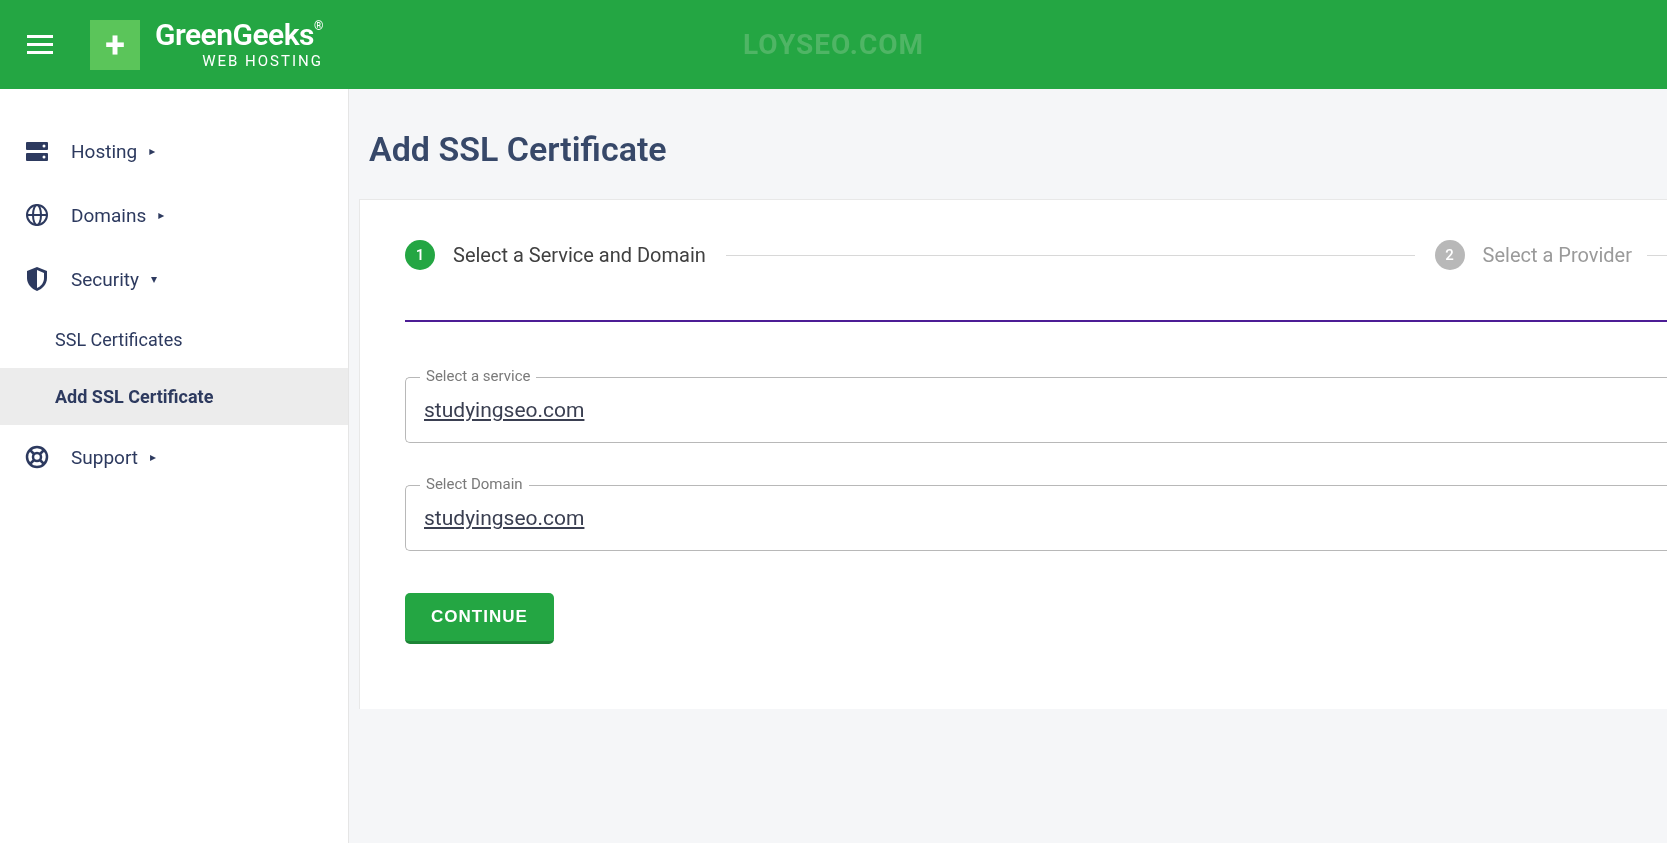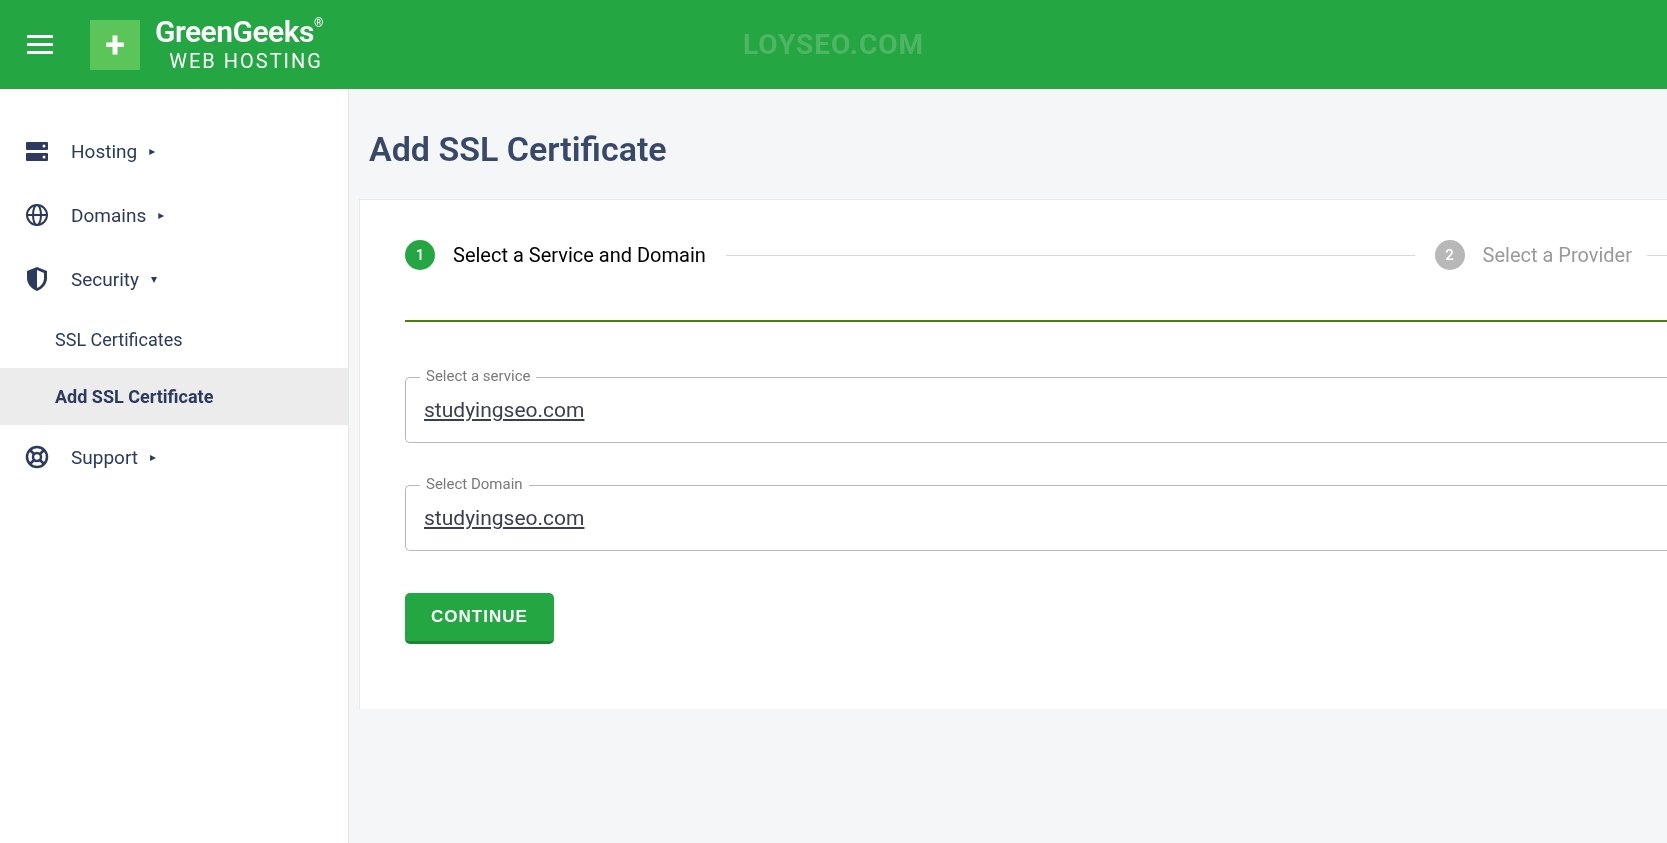--- a/index.html
+++ b/index.html
@@ -58,21 +58,21 @@
       font-size: 30px;
       font-weight: 600;
       line-height: 1;
       letter-spacing: -0.5px;
     }
     .logo-reg {
       font-size: 12px;
       vertical-align: top;
     }
     .logo-sub {
-      font-size: 20px;
+      font-size: 15px;
       letter-spacing: 2px;
       text-align: right;
       margin-top: 2px;
     }
     
     .watermark {
       position: absolute;
       left: 50%;
       transform: translateX(-50%);
       color: #4fb565;
@@ -167,38 +167,38 @@
       justify-content: center;
       color: white;
       font-size: 15px;
       font-weight: 500;
       margin-right: 18px;
     }
     .step-circle.active { background: #24a643; }
     .step-circle.inactive { background: #b8b8b8; }
     .step-label {
       font-size: 20px;
-      color: #000000;
+      color: #404040;
     }
     .step-label.inactive { color: #9a9a9a; }
     .step-line {
       flex: 1;
       height: 1px;
       background: #d8d8d8;
       margin: 0 20px;
     }
     .step-line-short {
       width: 20px;
       height: 1px;
       background: #d8d8d8;
       margin-left: 15px;
     }
     
     .form-area {
-      border-top: 2px solid #4d7c0f;
+      border-top: 2px solid #4c1d95;
       padding-top: 55px;
     }
     
     .field {
       position: relative;
       margin-bottom: 42px;
       margin-right: 0;
     }
     .field-label {
       position: absolute;

